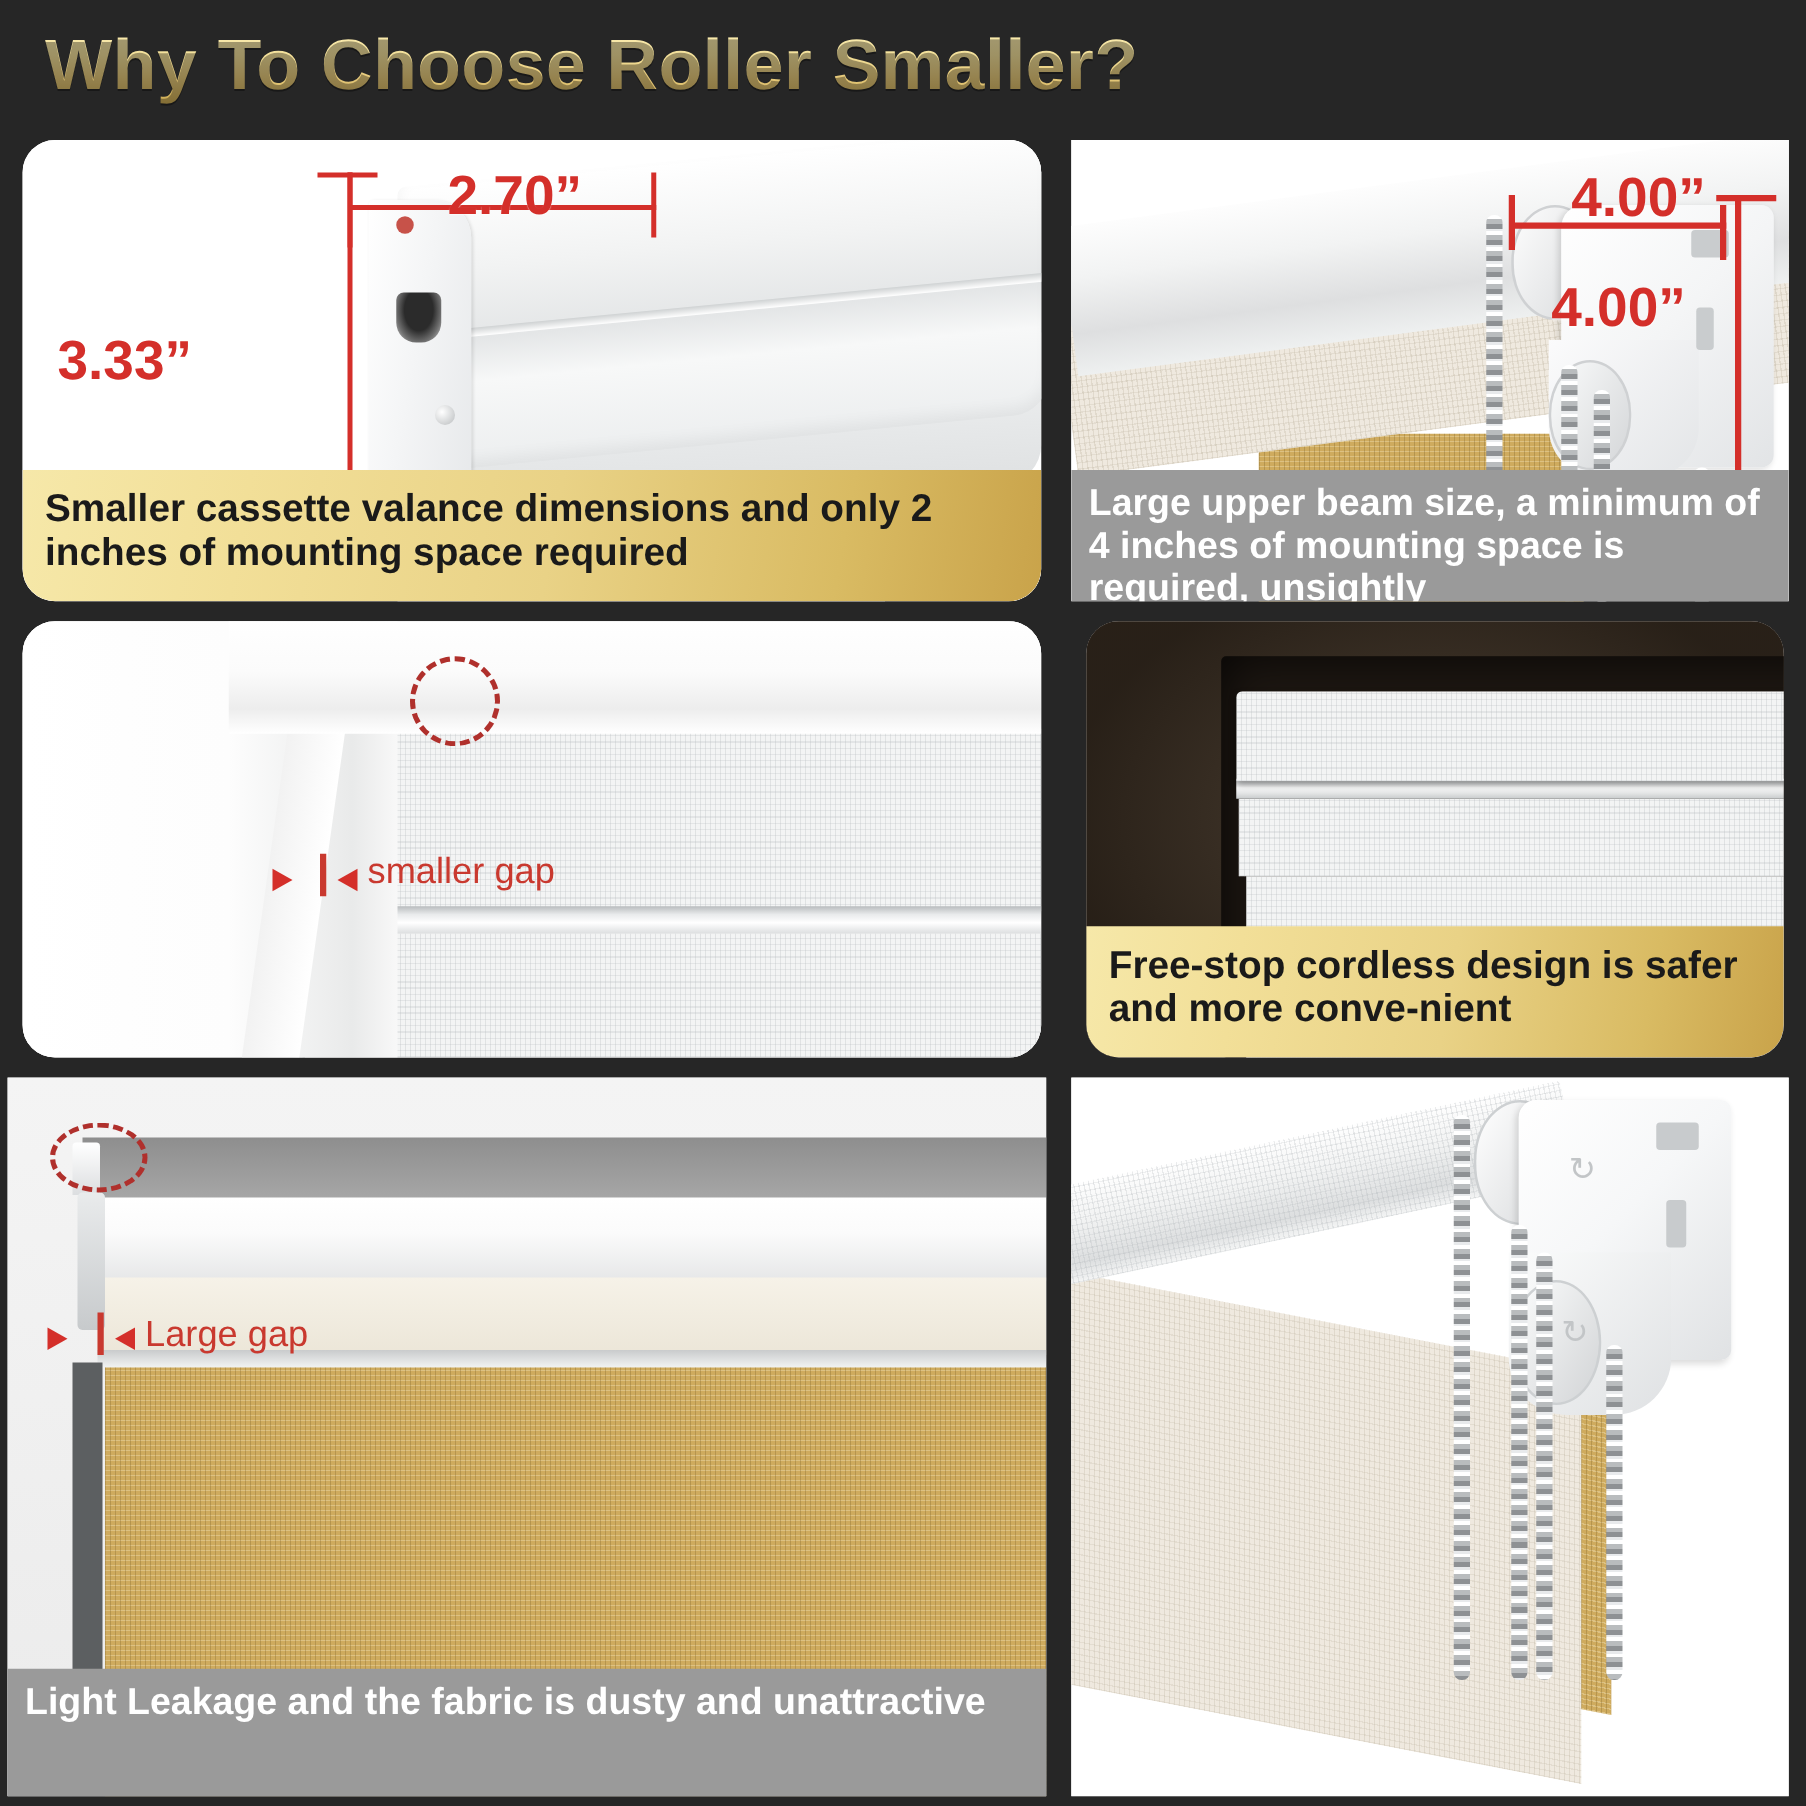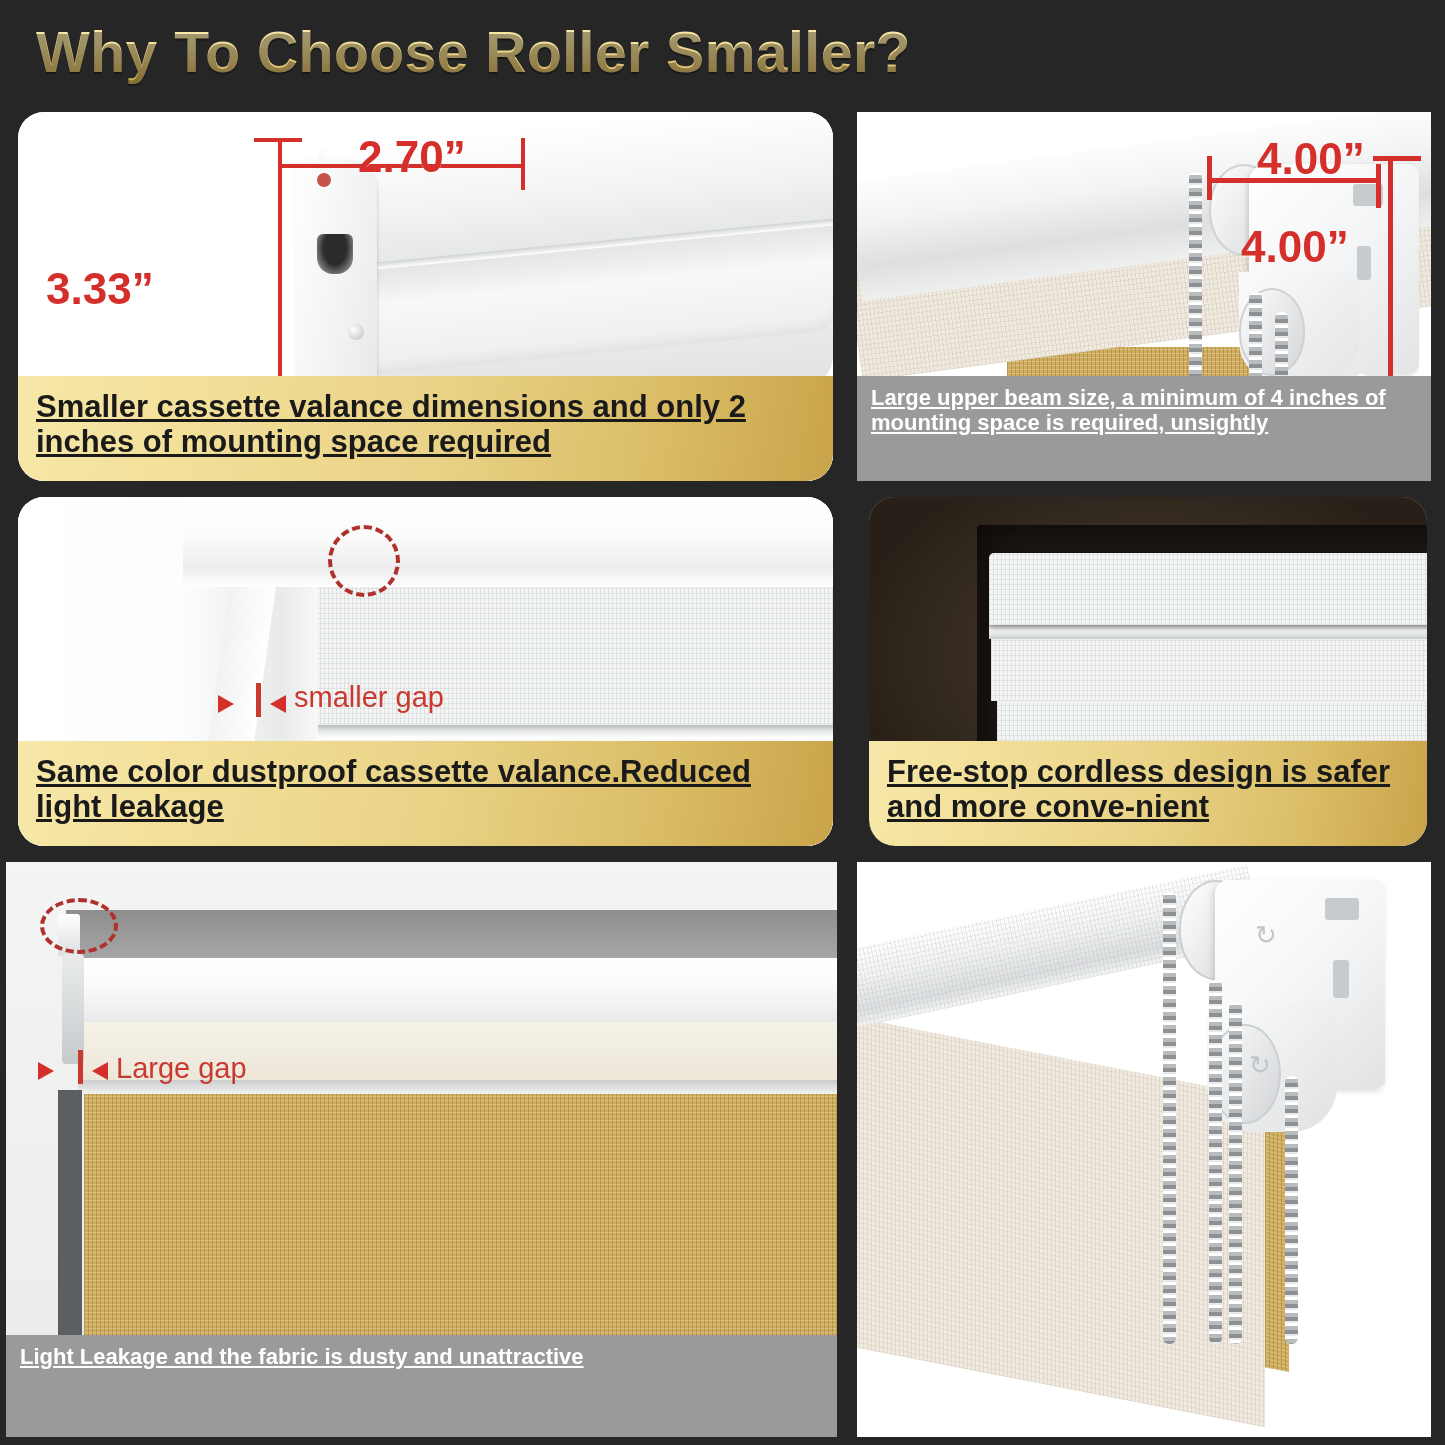--- a/index.html
+++ b/index.html
@@ -62,21 +62,21 @@
   .cap.gold{
     background:linear-gradient(100deg,#f6e8a9 0%,#f2df98 22%,#e9d286 52%,#d9bb63 80%,#c9a34a 100%);
     color:#1a1a1a;
     font-size:31px;
     height:105px;
     border-radius:0 0 26px 26px;
   }
   .cap.grey{
     background:#9a9a9a;
     color:#ffffff;
-    font-size:22px;
+    font-size:30px;
     height:102px;
     padding:10px 8px 10px 14px;
   }
   .cap.grey.tall{ height:105px; }
 
   
   .img{ position:absolute; inset:0; }
 
   
   .weave-white{
@@ -412,21 +412,21 @@
     position:absolute; left:352px; top:162px; width:72px; height:100px;
     border-radius:36px/50px;
     background:linear-gradient(120deg,#fcfdfd,#d2d4d6);
     border:2px solid #cdd0d2;
   }
   .p6-slot{ position:absolute; background:#c8cbcd; border-radius:3px; }
   .p6-arrow{
     position:absolute; font-size:26px; color:#c2c5c7;
   }
 
-  .cap span{ display:block;text-decoration:underline; }
+  .cap span{ display:block; }
 </style>
 </head>
 <body>
 
 <div class="title-bar">
   <div class="title-text">Why To Choose Roller Smaller?</div>
 </div>
 
 <div class="grid">
 
@@ -510,23 +510,20 @@
         <div class="p3-frame-top"></div>
       </div>
 
       <div class="dash-circle" style="left:310px; top:28px; width:72px; height:72px;"></div>
 
       <div class="arrow-r" style="left:200px; top:198px;"></div>
       <div class="gapbar" style="left:238px; top:186px; width:5px; height:34px;"></div>
       <div class="arrow-l" style="left:252px; top:198px;"></div>
       <div class="gaptxt" style="left:276px; top:184px;">smaller gap</div>
 
-      <div class="cap gold">
-        <span>Same color dustproof cassette valance.Reduced light leakage</span>
-      </div>
     </div>
   </div>
 
   <div class="cell">
     <div class="panel rounded">
       <div class="img">
         <div class="p5-wall"></div>
         <div class="p5-recess"></div>
 
         <div class="p5-glass">

